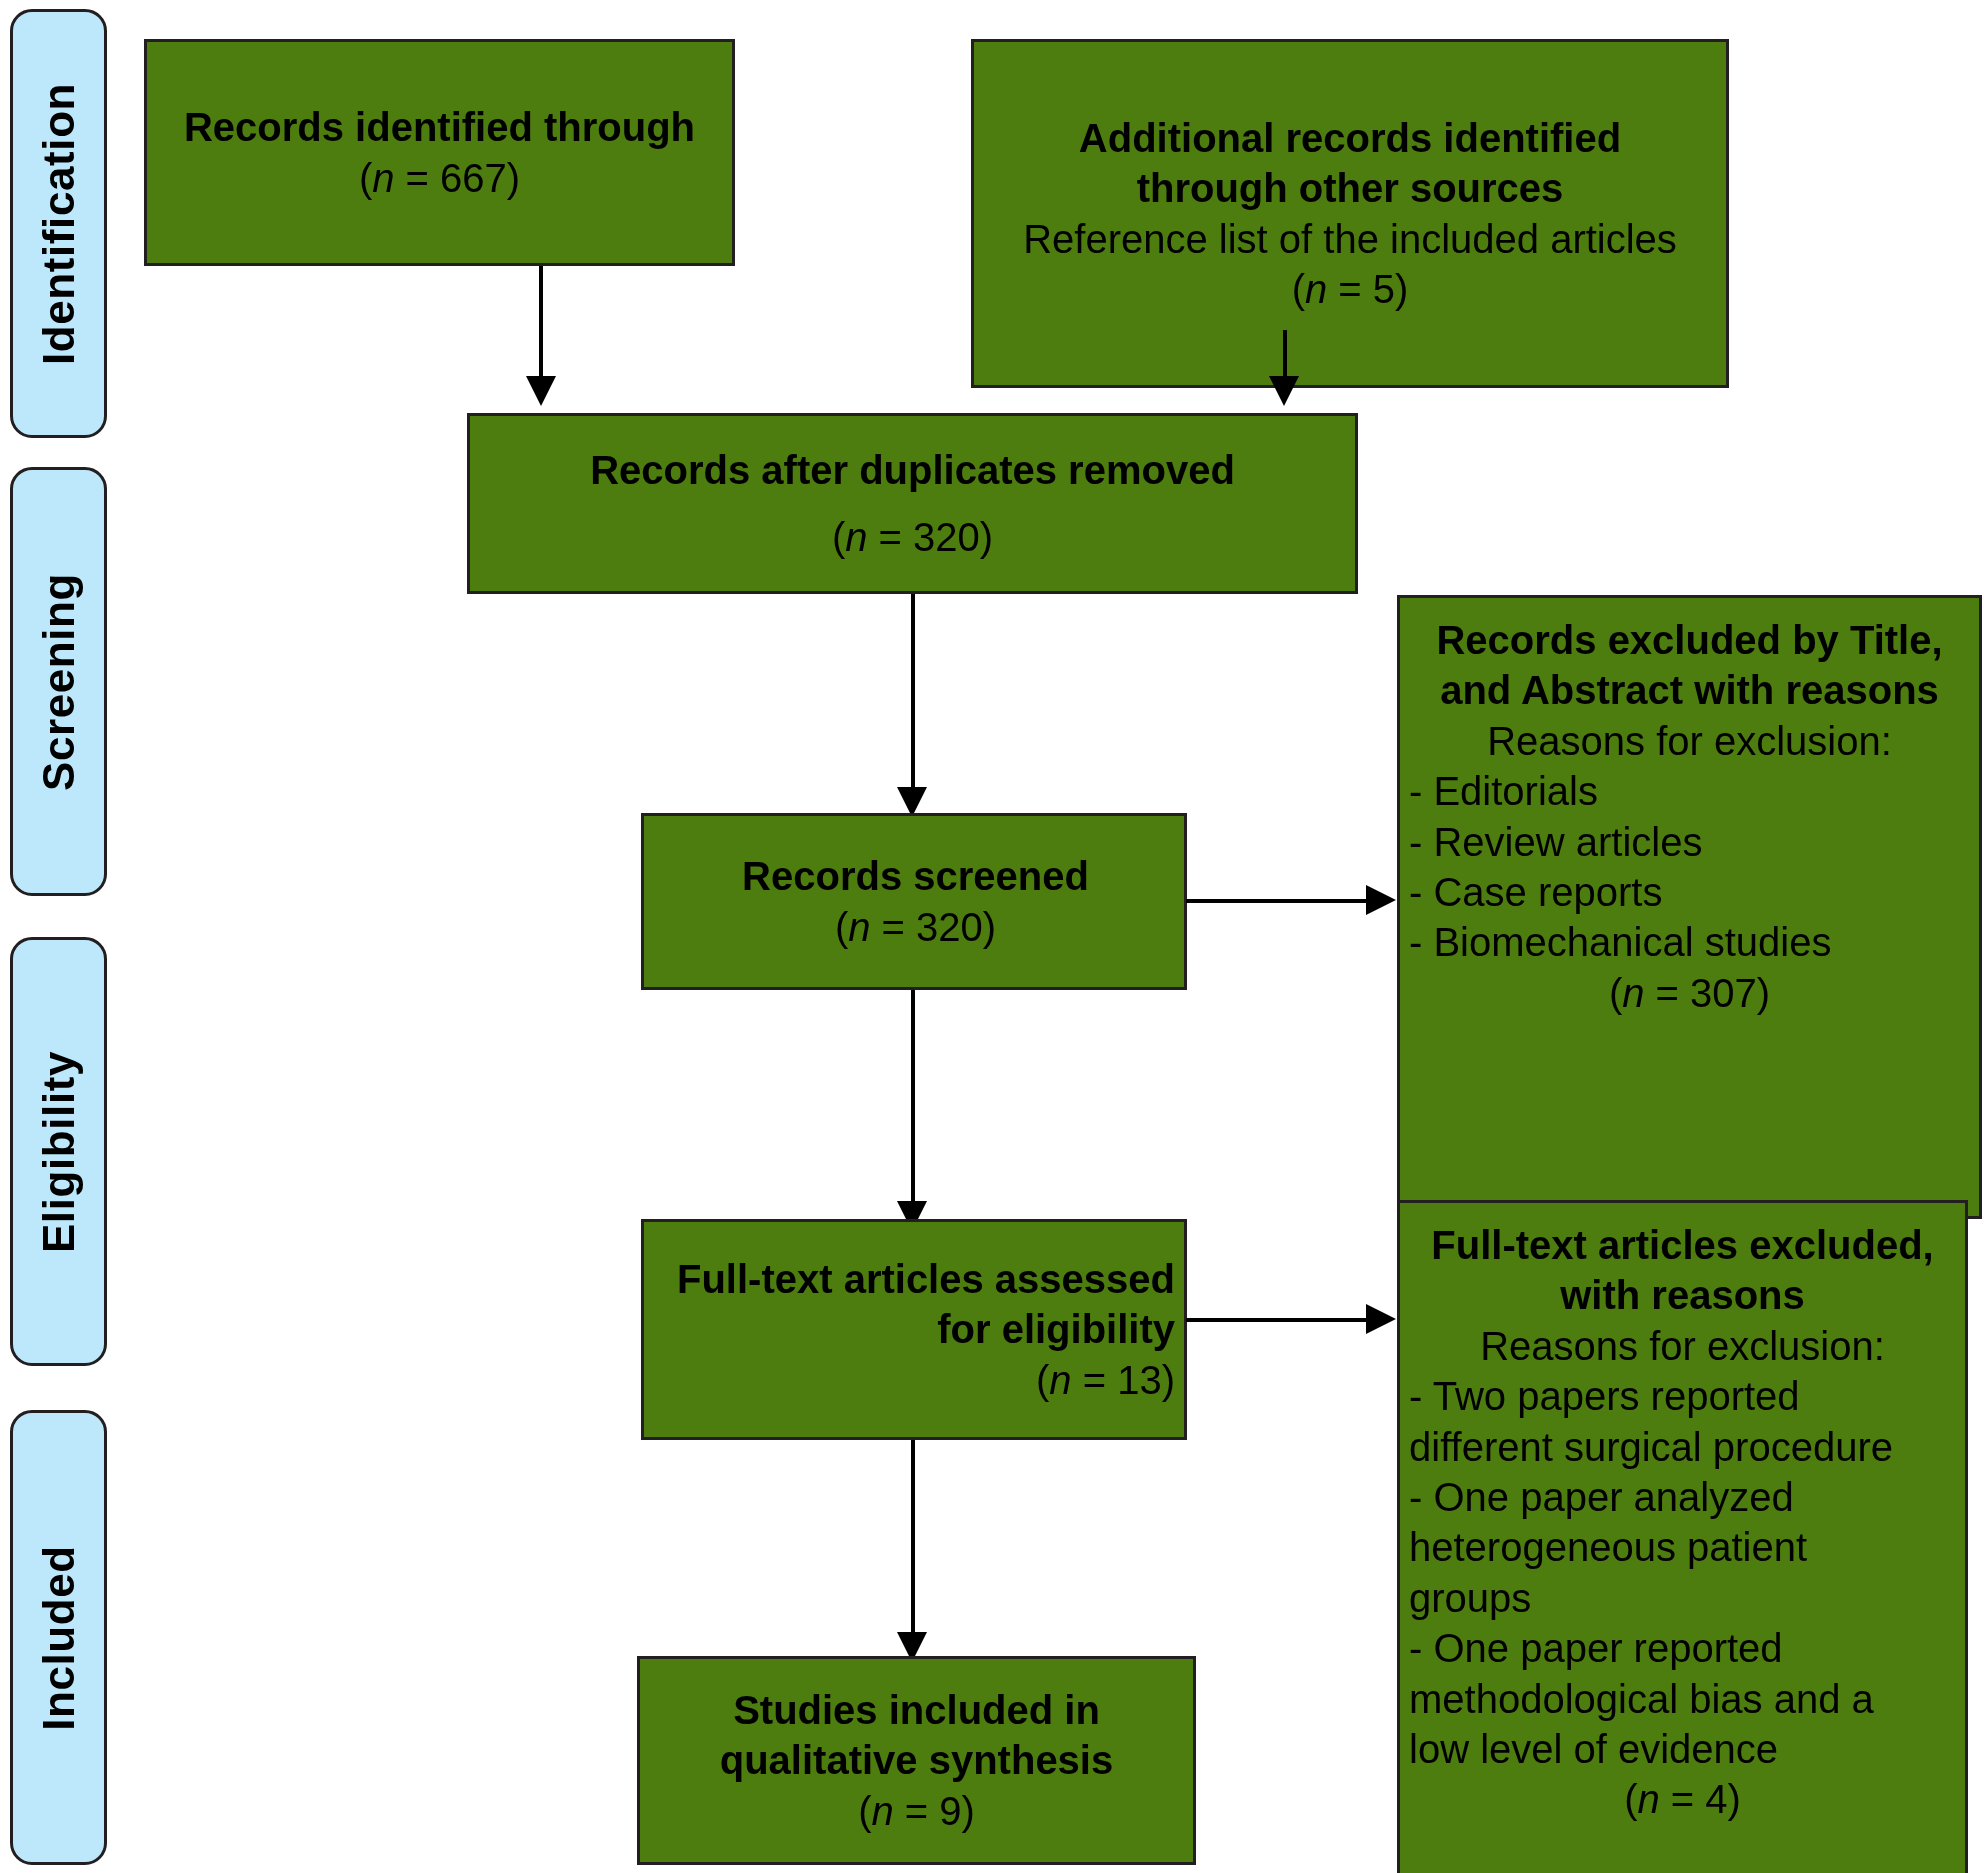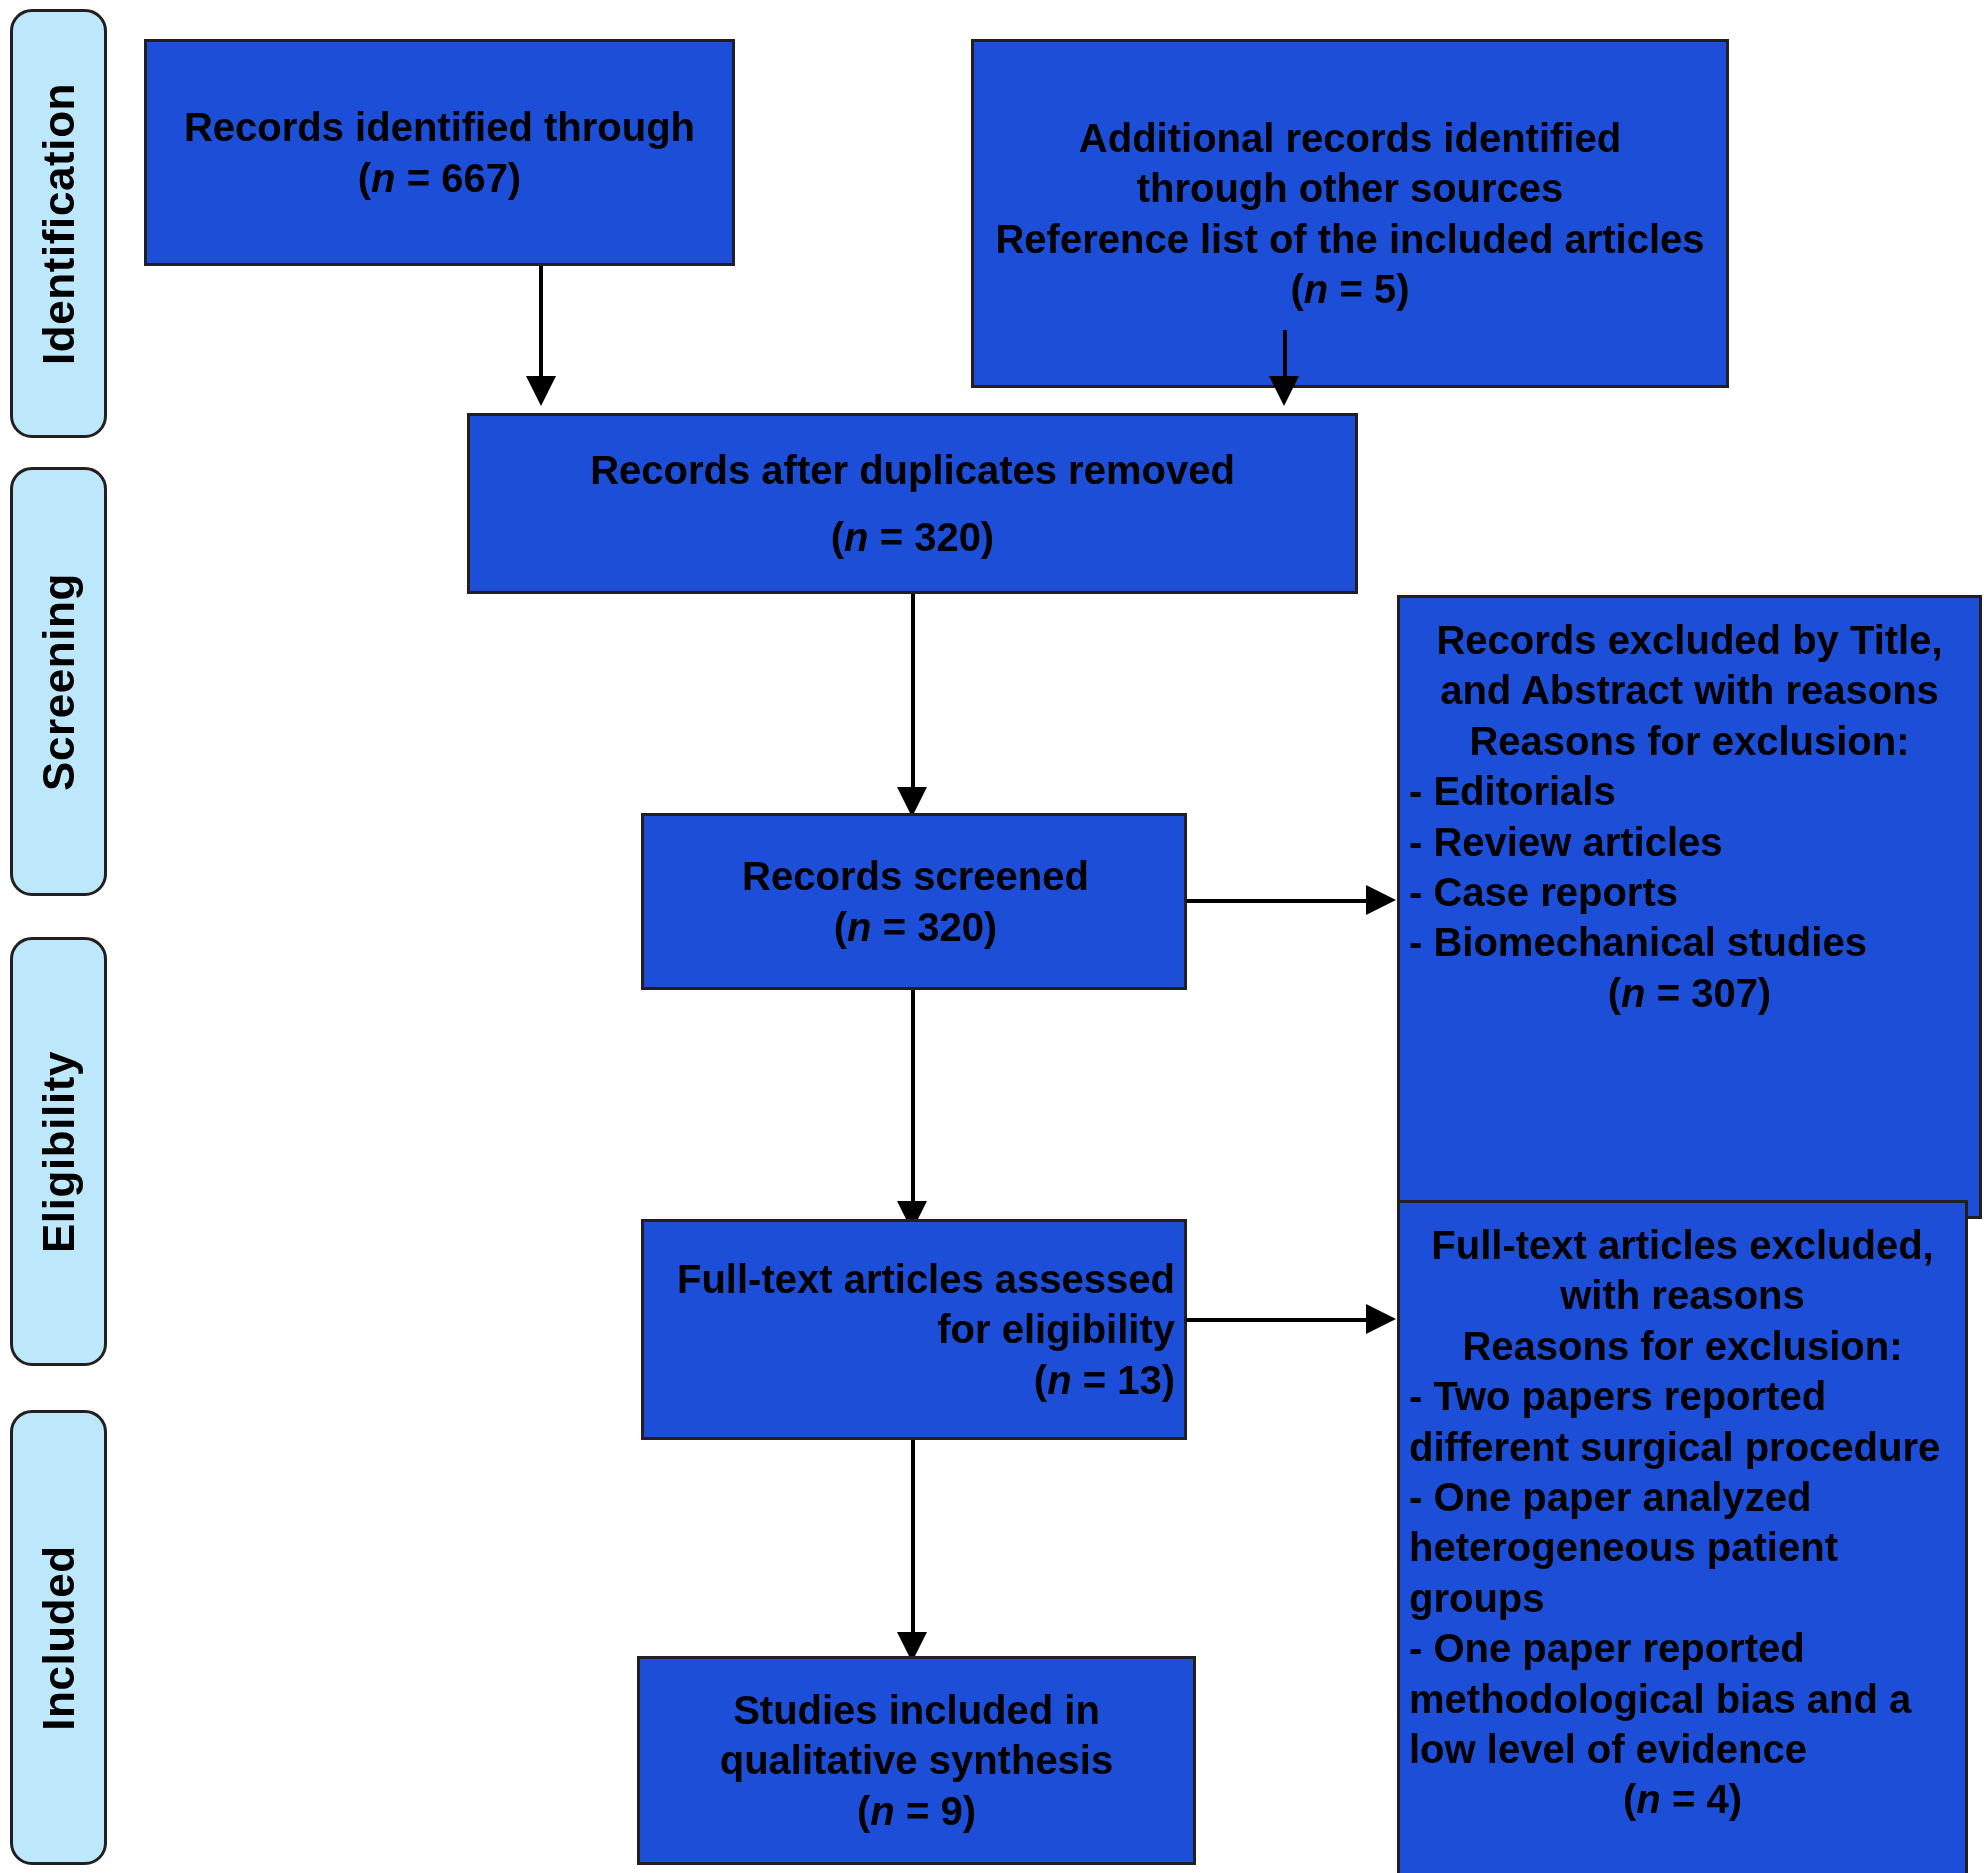--- a/index.html
+++ b/index.html
@@ -36,38 +36,38 @@
     font-weight: bold;
     font-size: 44px;
     color: #000000;
     letter-spacing: 0.6px;
     font-family: "Liberation Sans", sans-serif;
   }
 
   
   .flow-box {
     position: absolute;
-    background: #1d4ed8;
+    background: #4d7c0f;
     border: 3.2px solid #231f20;
     box-sizing: border-box;
     display: flex;
     flex-direction: column;
     justify-content: center;
     text-align: center;
     padding: 5.2px 9px;
   }
   .flow-box .line {
     display: block;
     font-size: 40px;
     line-height: 1.26;
     color: #000000;
     white-space: pre-wrap;
   }
   .flow-box .line.bold   { font-weight: bold; }
-  .flow-box .line.normal { font-weight: bold; }
+  .flow-box .line.normal { font-weight: normal; }
   .flow-box .line.left   { text-align: left; }
   .flow-box .line.center { text-align: center; }
   .flow-box .line .ital  { font-style: italic; }
 
   
   .flow-box.top-align { justify-content: flex-start; padding-top: 17px; }
 
   
   .v-line {
     position: absolute;

